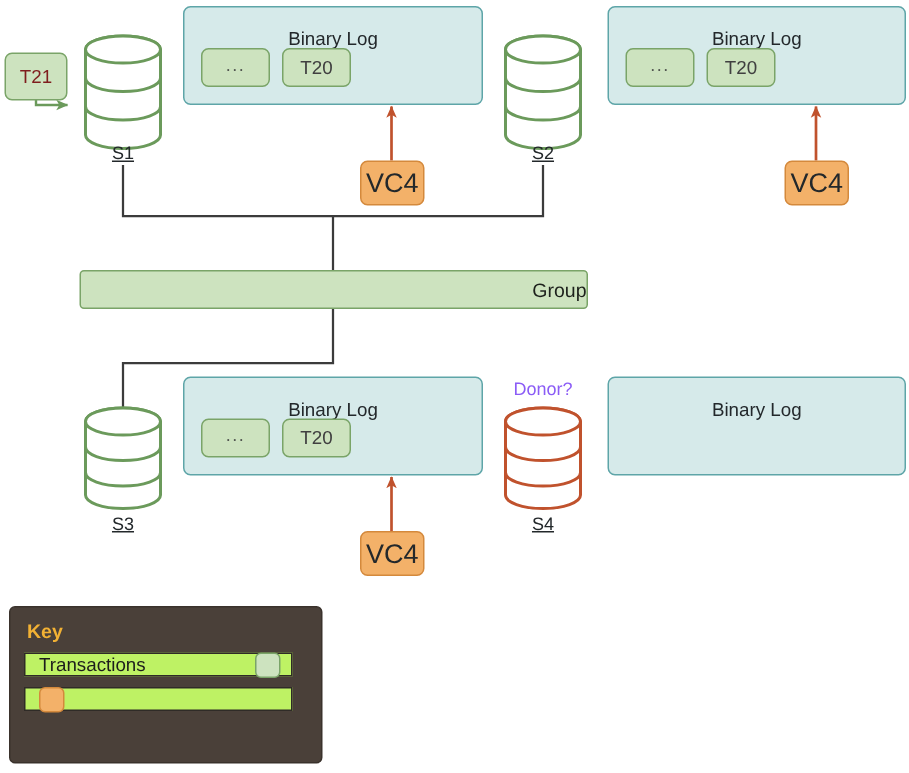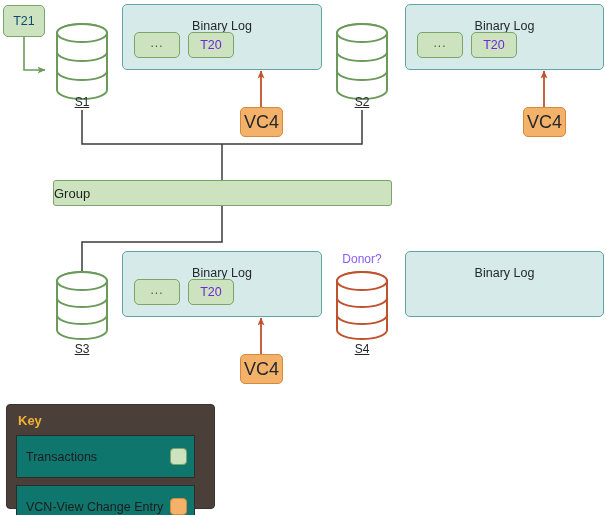--- a/index.html
+++ b/index.html
@@ -57,41 +57,42 @@
     box-sizing: border-box;
     min-width: 46px;
     height: 26px;
     background: #cde3bf;
     border: 1px solid #7aa468;
     border-radius: 5px;
     display: flex;
     align-items: center;
     justify-content: center;
     font-size: 12.5px;
-    color: #6d28d9;
+    color: #404040;
     padding: 0 8px;
   }
   .txn-chip.ellipsis {
     color: #50554f;
     font-size: 12px;
     letter-spacing: 1px;
     padding-bottom: 5px;
   }
 
   
   .txn-box {
     box-sizing: border-box;
     background: #cde3bf;
     border: 1px solid #7aa468;
     border-radius: 5px;
     display: flex;
     align-items: center;
     justify-content: center;
     font-size: 12.5px;
-    color: #0c4a6e;
+    color: #7f1d1d;
+    margin-top: 30px;
   }
 
   
   .vc-box {
     box-sizing: border-box;
     background: #f3b169;
     border: 1px solid #d4893c;
     border-radius: 5px;
     display: flex;
     align-items: center;
@@ -101,21 +102,21 @@
   }
 
   
   .group-bar {
     box-sizing: border-box;
     background: #cde3bf;
     border: 1px solid #7aa468;
     border-radius: 3px;
     display: flex;
     align-items: center;
-    justify-content: flex-start;
+    justify-content: flex-end;
     font-size: 13px;
     color: #1d211c;
   }
 
   
   .srv-label {
     position: absolute;
     text-align: center;
     font-size: 12px;
     color: #23282b;
@@ -140,23 +141,23 @@
     padding: 8px 19px 9px 9px;
   }
   .key-title {
     color: #f2b134;
     font-size: 13px;
     font-weight: bold;
     margin: 0 0 7px 2px;
   }
   .key-row {
     box-sizing: border-box;
-    background: #0f766e;
+    background: #bef264;
     border: 1px solid #2f2b27;
-    height: 43px;
+    height: 16px;
     display: flex;
     align-items: center;
     justify-content: space-between;
     padding: 0 7px 0 9px;
     margin-bottom: 7px;
     font-size: 12.5px;
     color: #1c1c1c;
   }
   .key-row:last-child { margin-bottom: 0; }
   .key-swatch {
@@ -294,18 +295,17 @@
 
   <div class="donor-label" style="left:327px; top:252px;">Donor?</div>
 
   <div class="key-box" style="left:6px; top:404px; width:209px; height:105px;">
     <div class="key-title">Key</div>
     <div class="key-row">
       <span>Transactions</span>
       <span class="key-swatch green"></span>
     </div>
     <div class="key-row">
-      <span>VCN-View Change Entry</span>
       <span class="key-swatch orange"></span>
     </div>
   </div>
 
 </div>
 
 </body></html>

